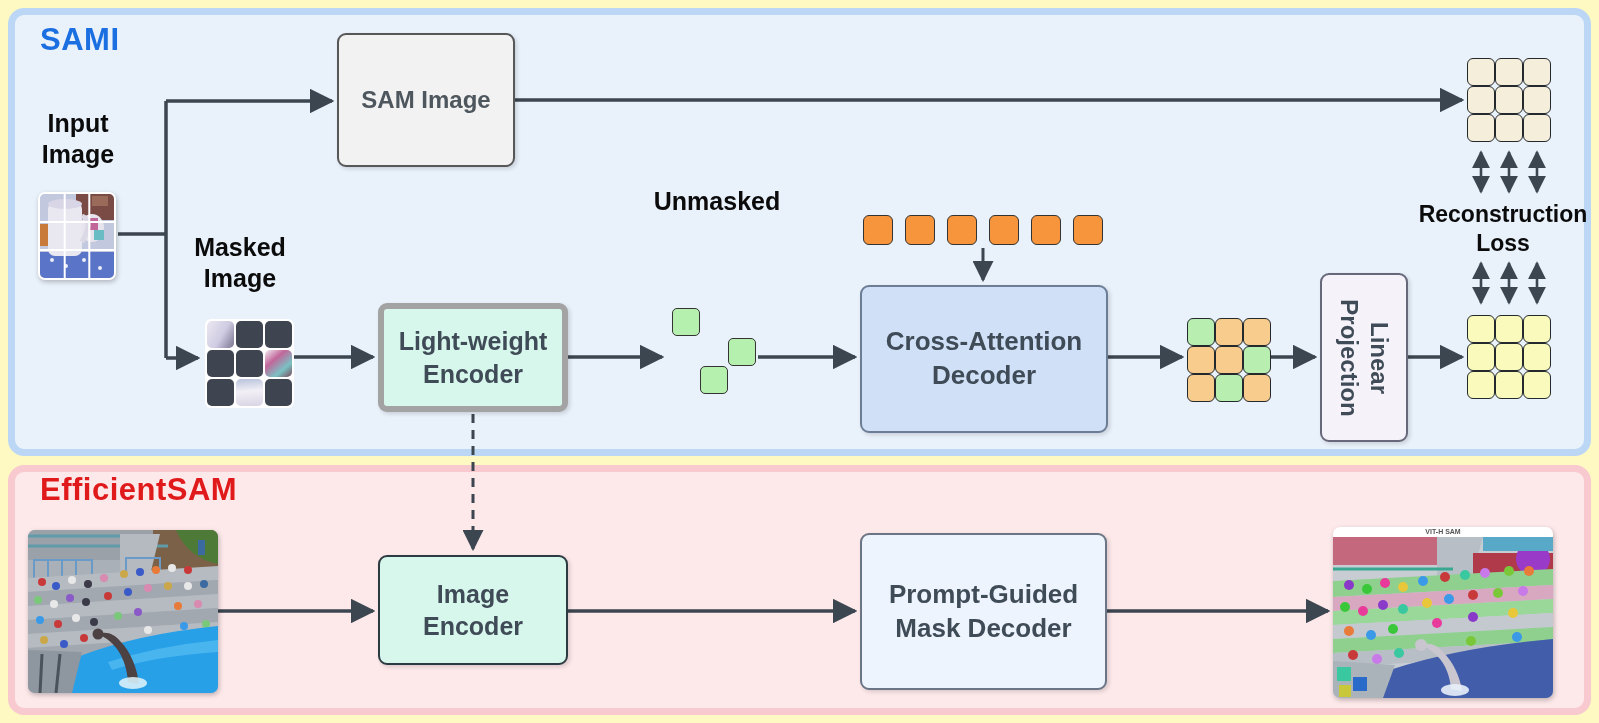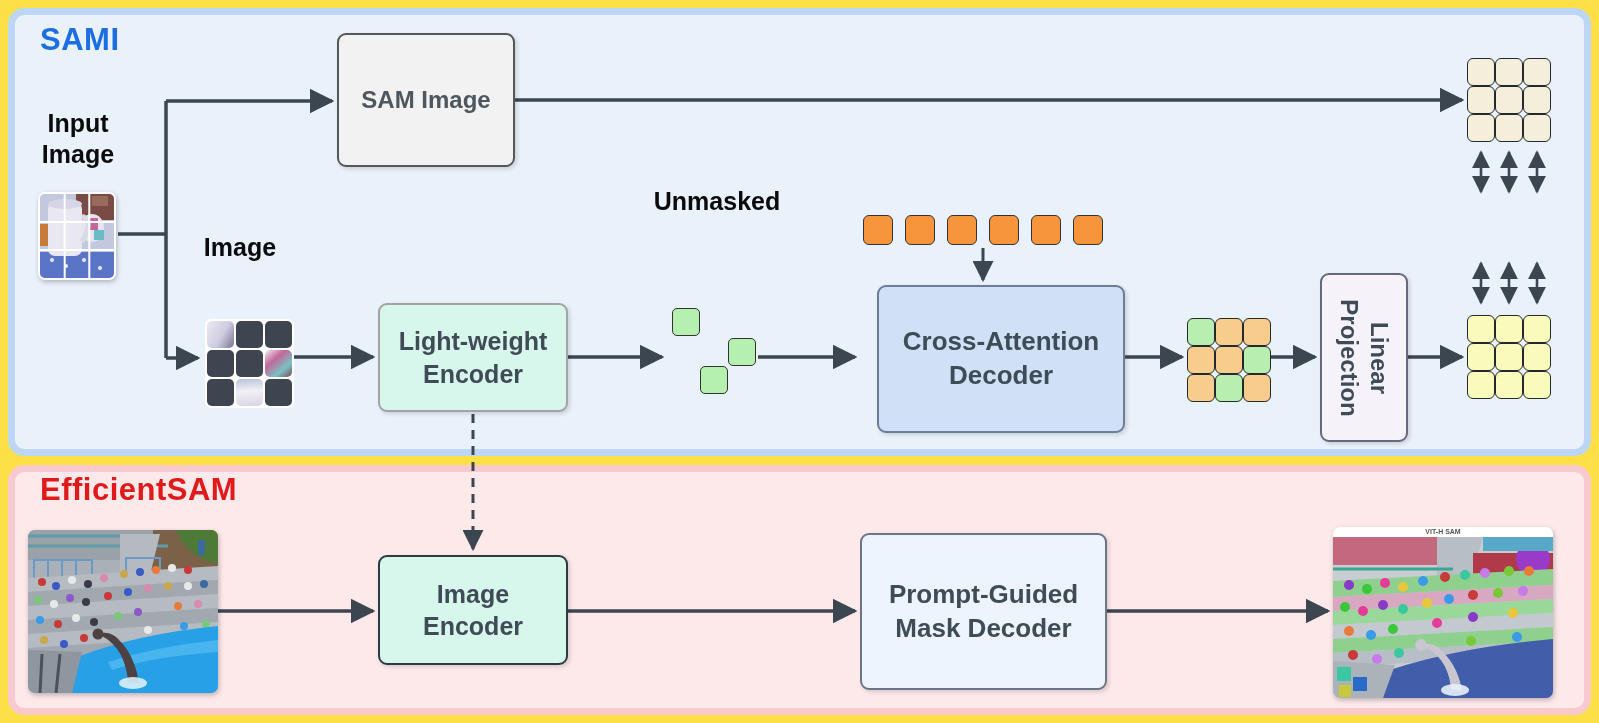--- a/index.html
+++ b/index.html
@@ -1,37 +1,37 @@
 <!DOCTYPE html>
 <html><head>
 <meta charset="utf-8">
 <style>
   html,body{margin:0;padding:0;background:#ffffff;}
-  .canvas{position:relative;width:1599px;height:723px;background:#fde047;
+  .canvas{position:relative;width:1599px;height:723px;background:#fef9c3;
           font-family:"Liberation Sans",sans-serif;overflow:hidden;}
 
   
   .panel{position:absolute;border-radius:16px;}
   .panel-sami{left:8px;top:8px;width:1569px;height:434px;background:#e9f1fb;border:7px solid #bcd6f6;}
   .panel-esam{left:8px;top:465px;width:1569px;height:236px;background:#fde8ea;border:7px solid #f8c9cf;}
   .panel-label{position:absolute;font-weight:bold;font-size:31px;letter-spacing:.5px;}
   .lbl-sami{left:40px;top:22px;color:#1b6fe0;}
   .lbl-esam{left:40px;top:472px;color:#e01a1a;}
 
   
   .wires{position:absolute;left:0;top:0;width:1599px;height:723px;z-index:5;pointer-events:none;}
 
   
   .node{position:absolute;z-index:10;display:flex;flex-direction:column;align-items:center;
         justify-content:center;text-align:center;font-weight:bold;color:#3f4b57;line-height:1.3;
         border-radius:9px;box-shadow:2px 2px 4px rgba(0,0,0,.14);box-sizing:border-box;}
   .node span{display:block;}
   .sam-encoder{left:337px;top:33px;width:178px;height:134px;background:#f2f2f2;border:2px solid #575757;font-size:24px;color:#4e565e;}
-  .lw-encoder {left:378px;top:303px;width:190px;height:109px;background:#d8f7ec;border:2px solid #a3a3a3;font-size:25px;}
-  .cross-attn {left:860px;top:285px;width:248px;height:148px;background:#cfe0f7;border:2px solid #6c7d96;font-size:26px;margin-left:17px;}
+  .lw-encoder {left:378px;top:303px;width:190px;height:109px;background:#d8f7ec;border:6px solid #a3a3a3;font-size:25px;}
+  .cross-attn {left:860px;top:285px;width:248px;height:148px;background:#cfe0f7;border:2px solid #6c7d96;font-size:26px;}
   .linear-proj{left:1320px;top:273px;width:88px;height:169px;background:#f5f2fa;border:2px solid #67687a;font-size:24px;}
   .linear-proj .rot{transform:rotate(90deg);white-space:nowrap;line-height:1.25;}
   .img-encoder{left:378px;top:555px;width:190px;height:110px;background:#d8f7ec;border:2px solid #2c3a42;font-size:25px;}
   .mask-decoder{left:860px;top:533px;width:247px;height:157px;background:#edf4fd;border:2px solid #6b7585;font-size:26px;}
 
   
   .ann{position:absolute;z-index:8;font-weight:bold;color:#0b0b0b;text-align:center;line-height:1.25;}
   .ann span{display:block;}
   .lbl-input  {left:18px; top:108px;width:120px;font-size:25px;}
   .lbl-masked {left:165px;top:232px;width:150px;font-size:25px;}
@@ -110,24 +110,29 @@
       <path d="M1509 263 V303" marker-start="url(#ah)" marker-end="url(#ah)"></path>
       <path d="M1537 263 V303" marker-start="url(#ah)" marker-end="url(#ah)"></path>
     </g>
   </svg>
 
   <div class="ann lbl-input">
     <span>Input</span>
     <span>Image</span>
   </div>
   <div class="ann lbl-masked">
+    <span>Masked</span>
     <span>Image</span>
   </div>
   <div class="ann lbl-unmask">
     <span>Unmasked</span>
+  </div>
+  <div class="ann lbl-recon">
+    <span>Reconstruction</span>
+    <span>Loss</span>
   </div>
 
   <div class="node sam-encoder">
     <span>SAM Image</span>
   </div>
   <div class="node lw-encoder">
     <span>Light-weight</span>
     <span>Encoder</span>
   </div>
   <div class="node cross-attn">

